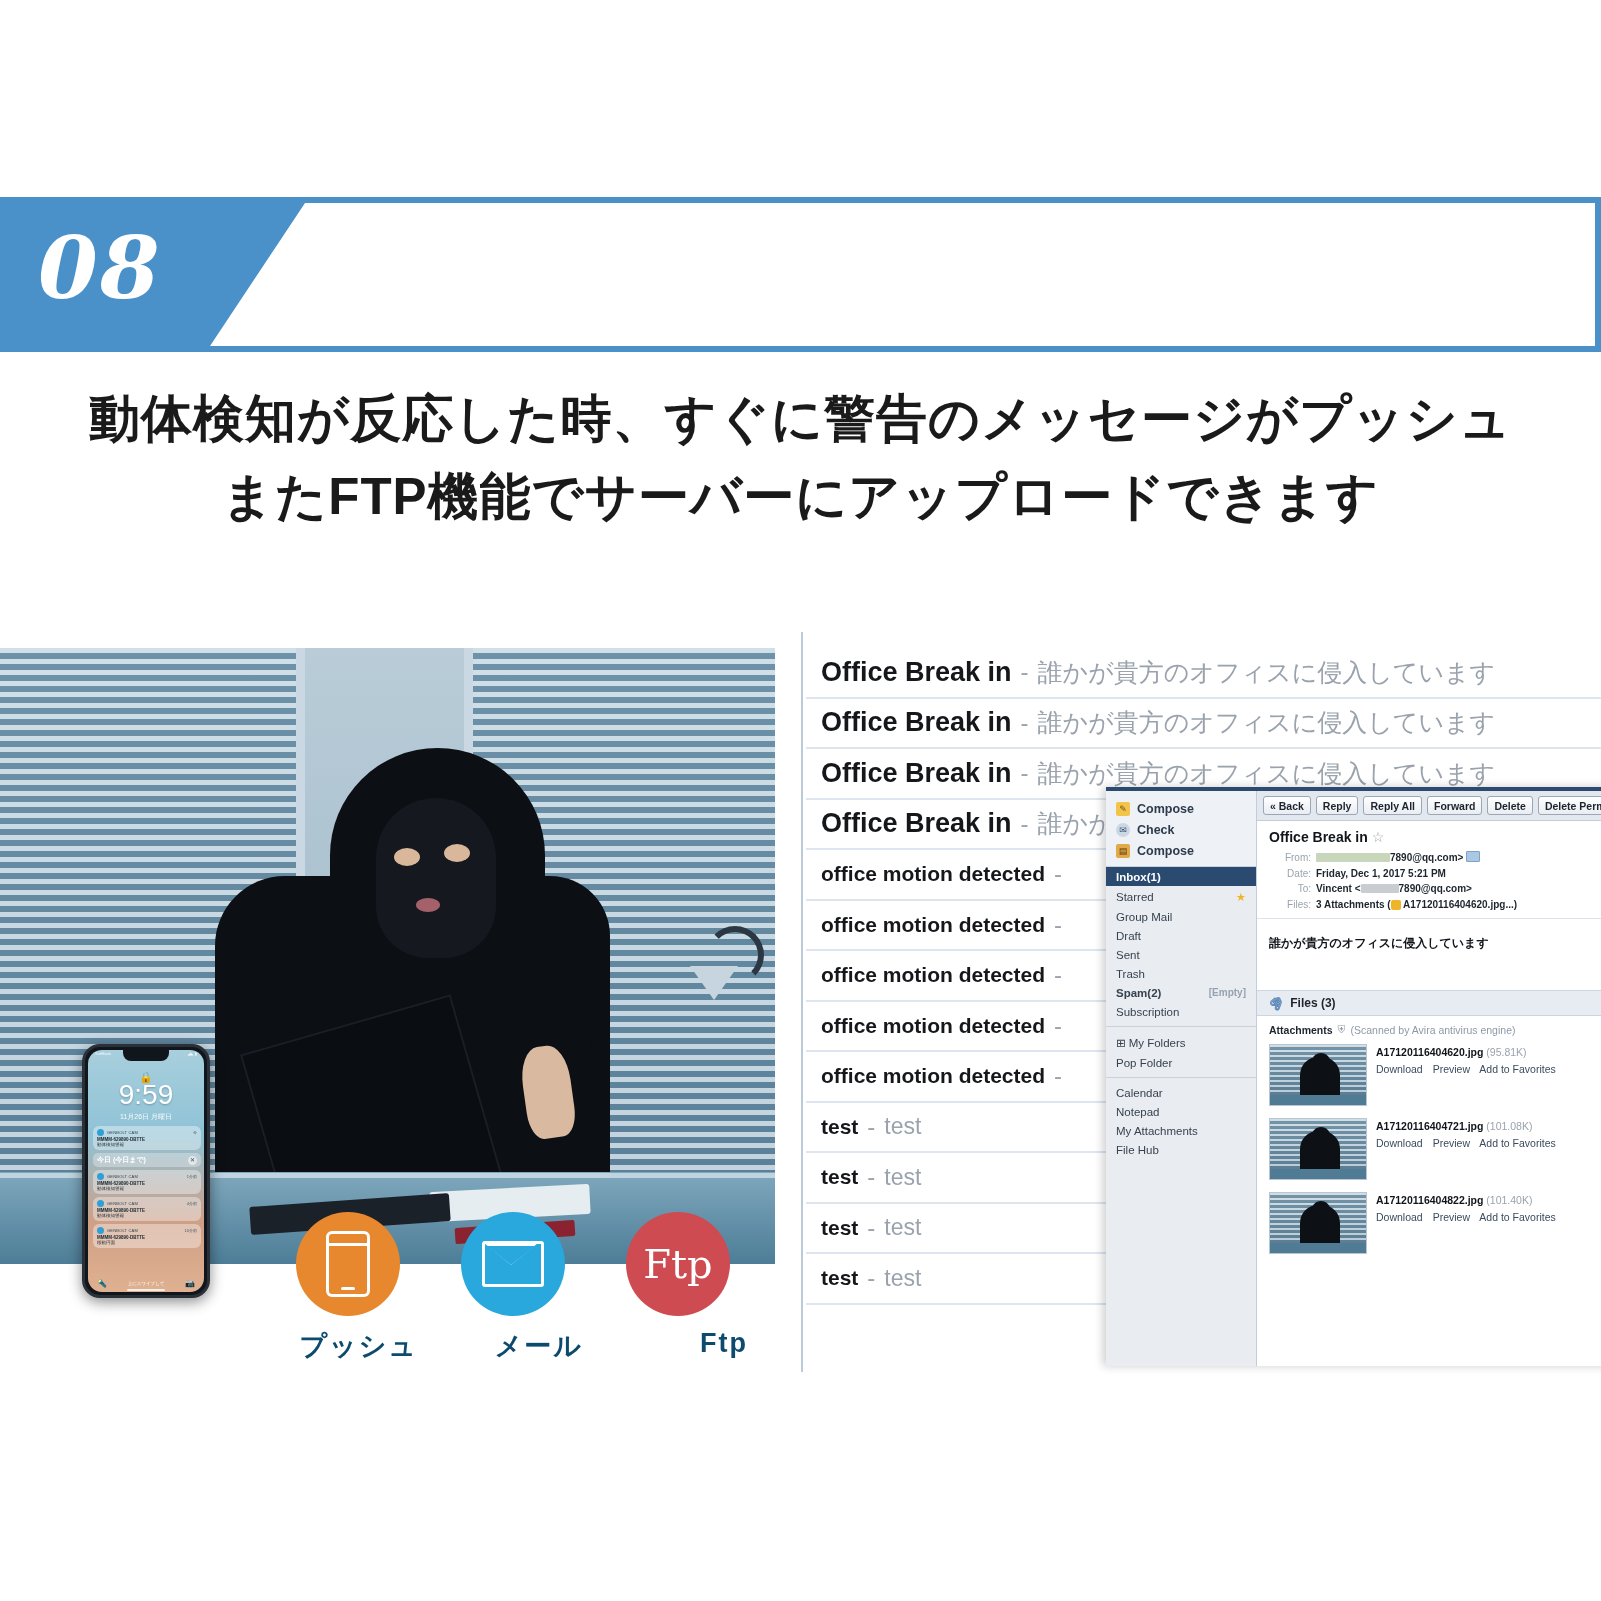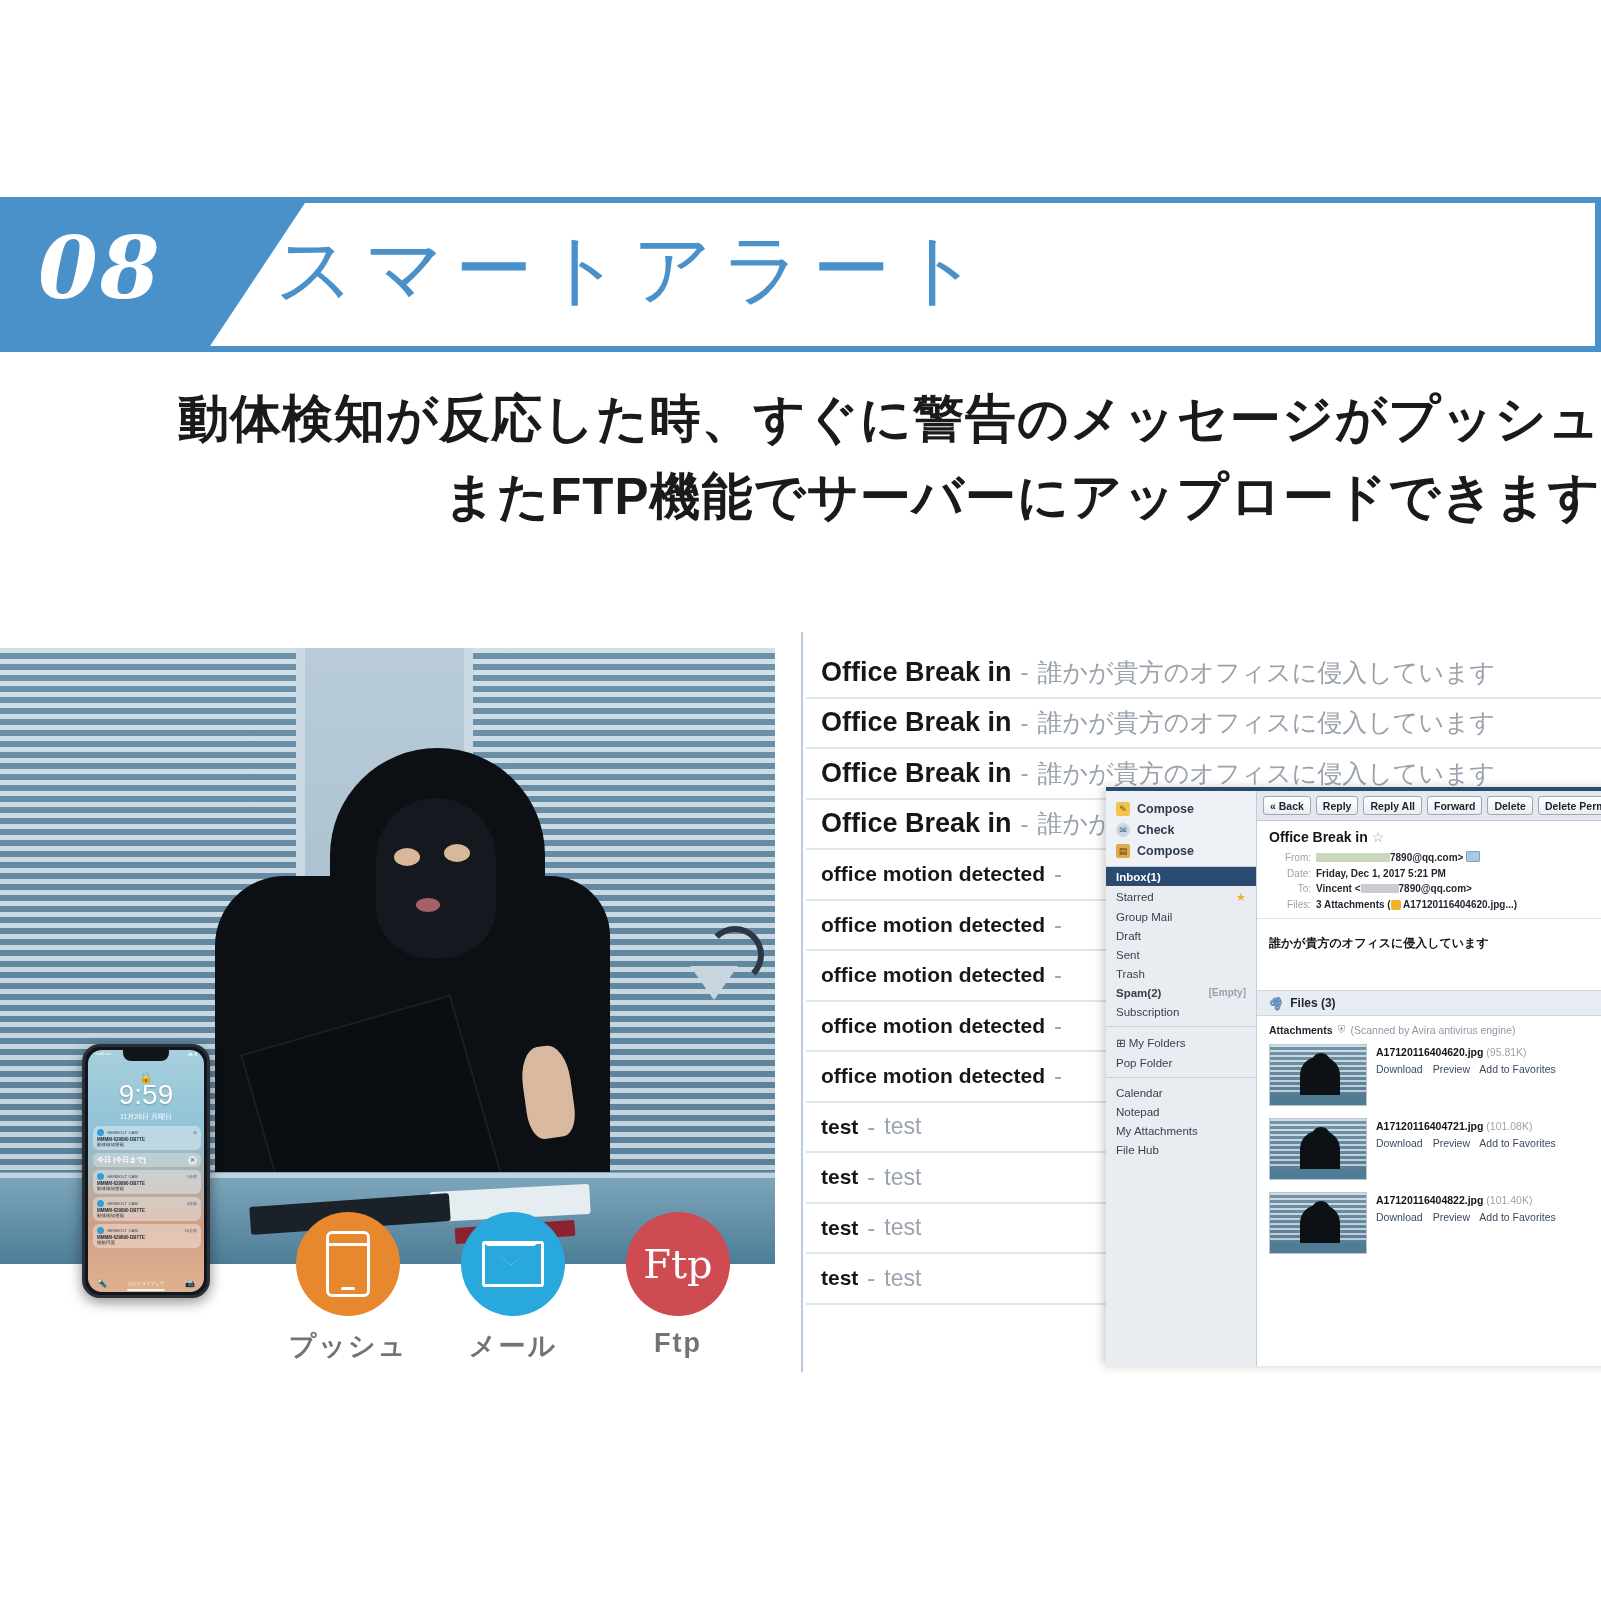--- a/index.html
+++ b/index.html
@@ -42,21 +42,21 @@
   
   #lead{
     position:absolute;left:0;top:380px;width:1601px;
     text-align:center;
     color:#1a1a1a;
     font-size:51px;
     font-weight:600;
     line-height:1.52;
     letter-spacing:1px;
   }
-  #lead div{white-space:nowrap;text-align:right;}
+  #lead div{white-space:nowrap;}
 
   
   #stage{
     position:absolute;left:0;top:632px;width:1601px;height:740px;
     background:#ffffff;
   }
 
   
   #photo{
     position:absolute;left:0;top:16px;width:775px;height:616px;
@@ -208,22 +208,23 @@
   #features{
     position:absolute;left:278px;top:580px;width:470px;
     display:flex;justify-content:space-between;
   }
   .feat{width:140px;text-align:center;}
   .feat-circ{
     width:104px;height:104px;border-radius:50%;
     margin:0 auto;display:flex;align-items:center;justify-content:center;
   }
   .feat-lbl{
-    margin-top:12px;font-size:27px;color:#737373;font-weight:600;
+    margin-top:12px;font-size:27px;color:#0c4a6e;font-weight:600;
     letter-spacing:2px;
+    text-align:right;
   }
   #c-push{background:#e8882e;}
   #c-mail{background:#28a8dd;}
   #c-ftp{background:#cf4b52;}
   #ftp-txt{color:#fff;font-size:40px;font-family:"DejaVu Serif",serif;}
   .phone-glyph{
     width:38px;height:60px;border:3.5px solid #fff;border-radius:6px;
     position:relative;
   }
   .phone-glyph:after{
@@ -380,21 +381,20 @@
   .att-size{color:#9aa3ad;font-weight:normal;}
   .att-links{color:#3a4b5e;}
   .att-links span{margin-right:7px;}
 </style>
 </head>
 <body>
 
 <div id="banner">
   <div id="banner-white"></div>
   <div id="banner-num">08</div>
-  <div id="banner-title">スマートアラート</div>
 </div>
 
 <div id="lead">
   <div>動体検知が反応した時、すぐに警告のメッセージがプッシュ</div>
   <div>またFTP機能でサーバーにアップロードできます</div>
 </div>
 
 <div id="stage">
 
   <div id="photo">

